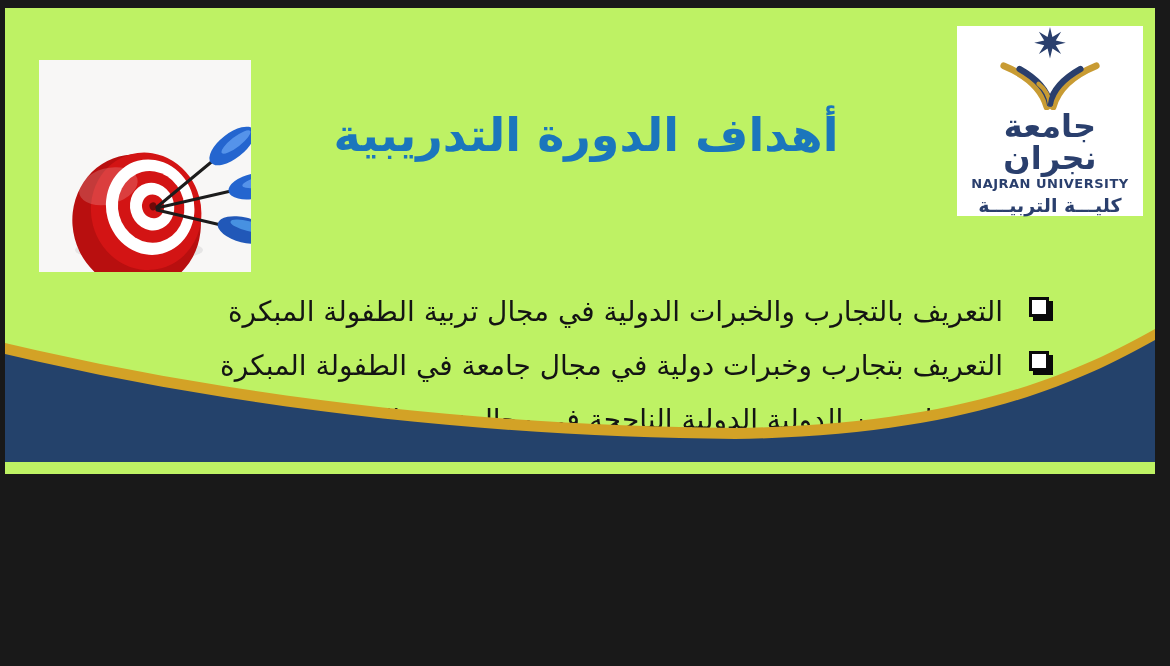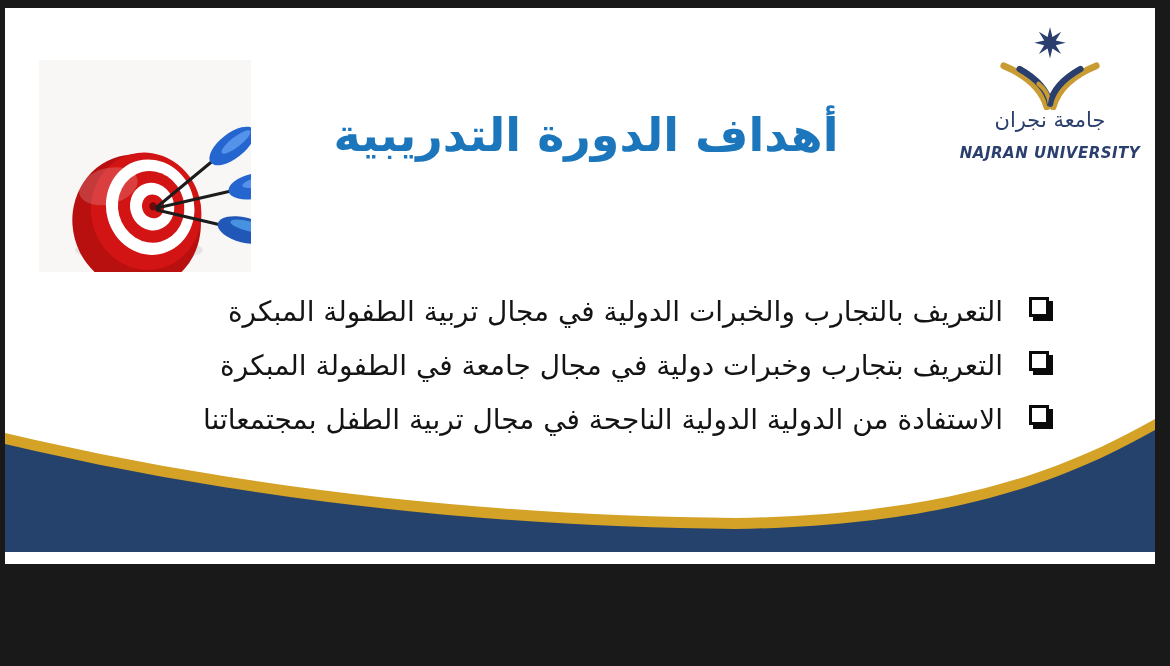--- a/index.html
+++ b/index.html
@@ -5,22 +5,22 @@
   * { margin:0; padding:0; box-sizing:border-box; }
   html,body { width:1170px; height:666px; overflow:hidden; }
   body {
     background:#191919; 
     position:relative;
     font-family:"DejaVu Sans", sans-serif;
   }
   .slide {
     position:absolute;
     left:5px; top:8px;
-    width:1150px; height:556px;
-    background:#ffffff;
+    width:1150px; height:466px;
+    background:#bef264;
     overflow:hidden;
   }
   
   .slide-title {
     position:absolute;
     top:100px; left:0;
     width:100%;
     text-align:center;
     direction:rtl;
     font-size:46px;
@@ -40,22 +40,22 @@
   
   .logo {
     position:absolute;
     top:18px; right:12px;
     width:186px;
     background:#ffffff;
     text-align:center;
     color:#2a3f6d;
   }
   .logo .emblem { width:132px; height:84px; margin:0 auto; display:block; }
-  .logo .ar-name   { font-size:21px; font-weight:normal; line-height:1.0; direction:rtl; }
-  .logo .en-name   { font-size:15px; font-weight:bold; letter-spacing:0.5px; margin-top:13px; white-space:nowrap;font-style:italic; }
+  .logo .ar-name   { font-size:32px; font-weight:bold; line-height:1.0; direction:rtl; }
+  .logo .en-name   { font-size:13px; font-weight:bold; letter-spacing:0.5px; margin-top:2px; white-space:nowrap; }
   .logo .college   { font-size:19px; font-weight:bold; margin-top:3px; direction:rtl; white-space:nowrap; }
   
   .objectives {
     position:absolute;
     top:272px; right:106px;
     list-style:none;
     direction:rtl;
   }
   .objectives li {
     height:54px;
@@ -139,20 +139,21 @@
         <path d="M 16 38 Q 50 52 57 77" stroke="#c89b33" stroke-width="6.5"></path>
         <path d="M 104 38 Q 70 52 63 77" stroke="#c89b33" stroke-width="6.5"></path>
         <path d="M 31 41 Q 56 55 60 74" stroke="#2a3f6d" stroke-width="6"></path>
         <path d="M 89 41 Q 64 55 60 74" stroke="#2a3f6d" stroke-width="6"></path>
         <path d="M 49 55 Q 59 63 60 75" stroke="#c89b33" stroke-width="4"></path>
         <path d="M 71 55 Q 61 63 60 75" stroke="#2a3f6d" stroke-width="4"></path>
       </g>
     </svg>
     <div class="ar-name">جامعة نجران</div>
     <div class="en-name">NAJRAN UNIVERSITY</div>
+    <div class="college">كليـــة التربيـــة</div>
   </div>
 
   <ul class="objectives">
     <li>
       <span class="checkbox-bullet"></span>
       <span class="bullet-text">التعريف بالتجارب والخبرات الدولية في مجال تربية الطفولة المبكرة</span>
     </li>
     <li>
       <span class="checkbox-bullet"></span>
       <span class="bullet-text">التعريف بتجارب وخبرات دولية في مجال جامعة في الطفولة المبكرة</span>

